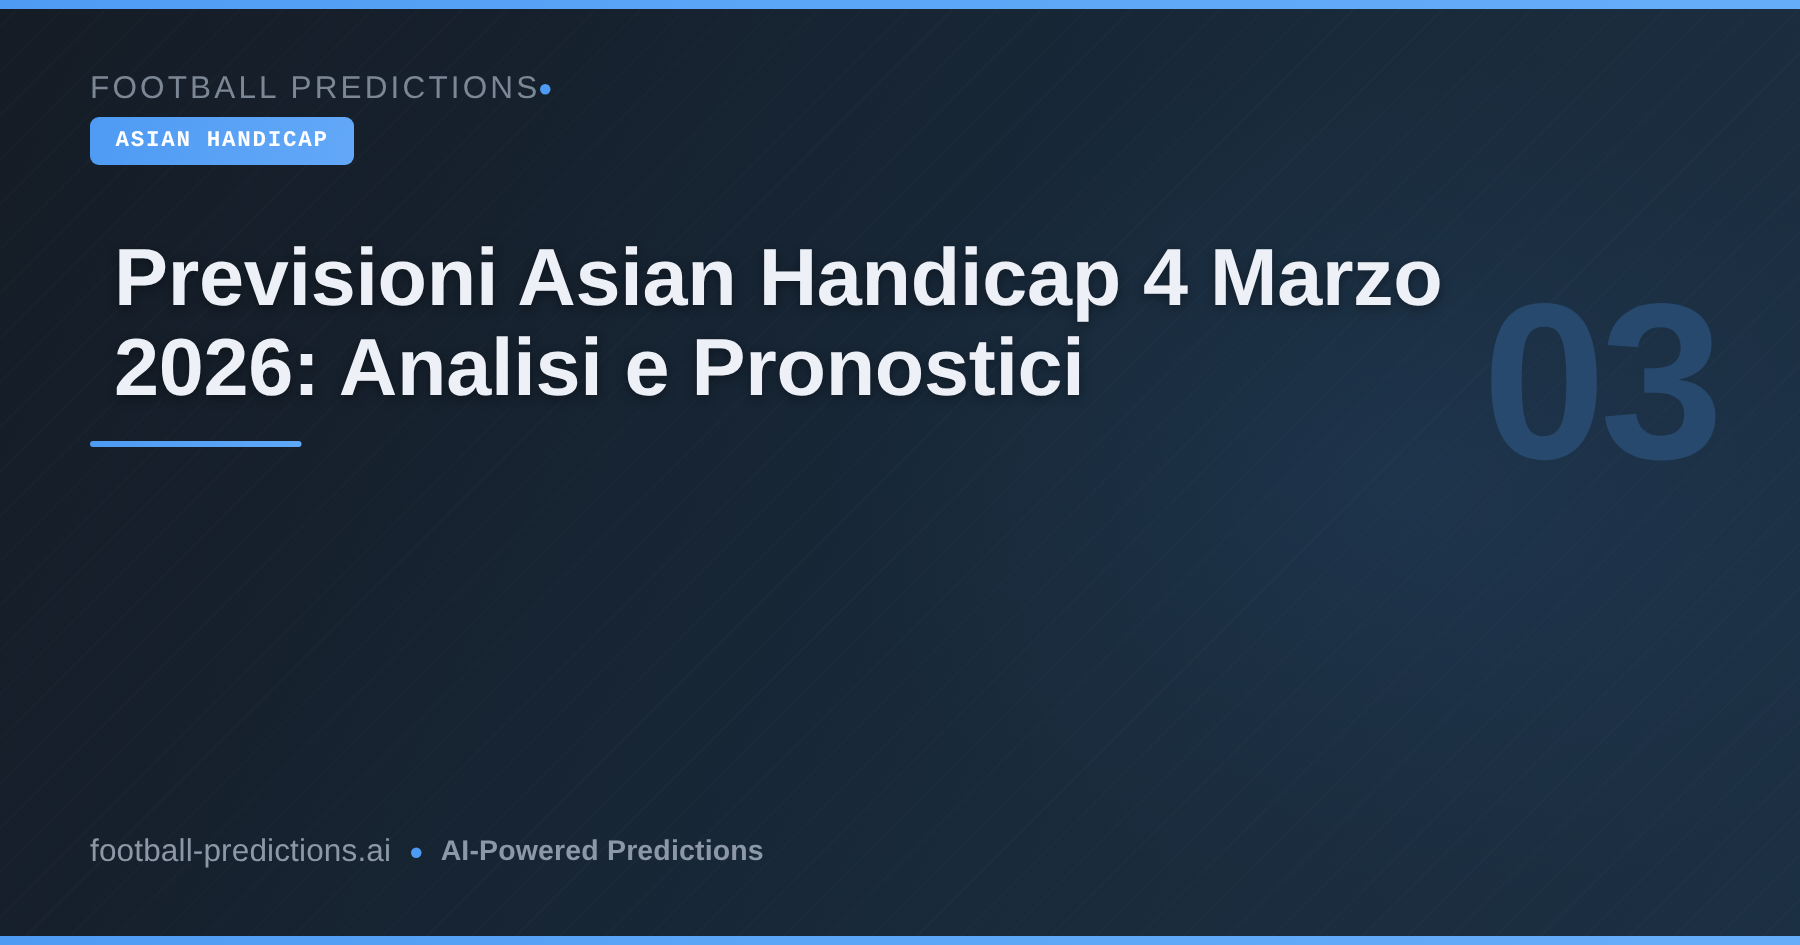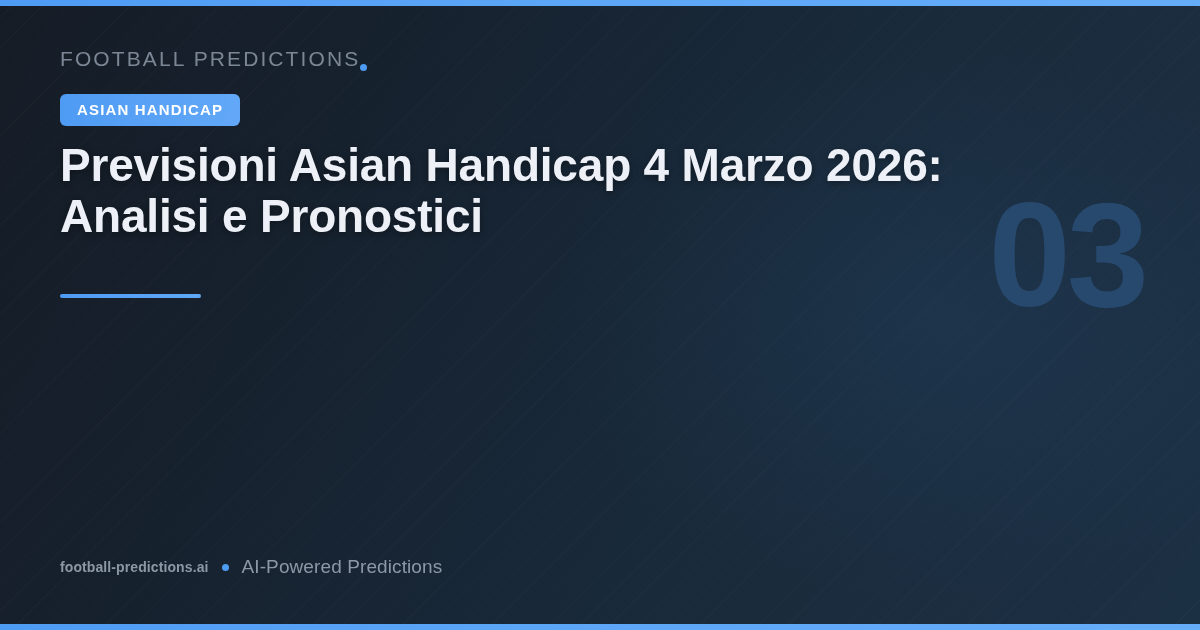--- a/index.html
+++ b/index.html
@@ -93,59 +93,60 @@
     left: 60px;
     top: 0;
     width: 960px;
   }
 
   .eyebrow {
     position: absolute;
     top: 47px;
     left: 0;
     display: flex;
-    align-items: flex-end;
+    align-items: center;
     white-space: nowrap;
   }
   .eyebrow-text {
     font-size: 21px;
     font-weight: 400;
     letter-spacing: 2.1px;
     color: #7c8796;
   }
   .eyebrow-dot {
     width: 7px;
     height: 7px;
     border-radius: 50%;
     background: #4e9bf4;
   }
 
   .badge {
     position: absolute;
-    top: 94px;
+    top: 78px;
     left: 0;
     display: inline-block;
     padding: 8px 17px 9px 17px;
     border-radius: 6px;
     background: linear-gradient(100deg, #4e9bf4 0%, #63a8f8 100%);
     color: #ffffff;
     font-size: 15px;
     font-weight: 700;
     letter-spacing: 1.15px;
     line-height: 1;
     white-space: nowrap;
+    font-family: Liberation Mono, monospace;
   }
 
   .title {
     position: absolute;
     top: 140px;
     left: 0;
     width: 910px;
-    margin: 0;
-    font-size: 46px;
+    margin: 16px;
+    font-size: 54px;
     line-height: 1.11;
     font-weight: 800;
     letter-spacing: -0.2px;
     color: #edf1f7;
     text-shadow: 0 2px 7px rgba(0,0,0,0.38);
   }
 
   .accent-rule {
     position: absolute;
     top: 294px;
@@ -159,34 +160,34 @@
   .footer {
     position: absolute;
     left: 60px;
     top: 556px;
     display: flex;
     align-items: center;
     gap: 13px;
     white-space: nowrap;
   }
   .footer-site {
-    font-size: 14px;
-    font-weight: 700;
+    font-size: 21px;
+    font-weight: 400;
     color: #8d98a7;
     letter-spacing: 0.1px;
   }
   .footer-dot {
     width: 7px;
     height: 7px;
     border-radius: 50%;
     background: #4e9bf4;
   }
   .footer-tag {
     font-size: 19px;
-    font-weight: 400;
+    font-weight: 700;
     color: #8d98a7;
     letter-spacing: 0.1px;
   }
 </style>
 </head>
 <body>
 
 <div class="canvas">
 
   <div class="stripes"></div>

